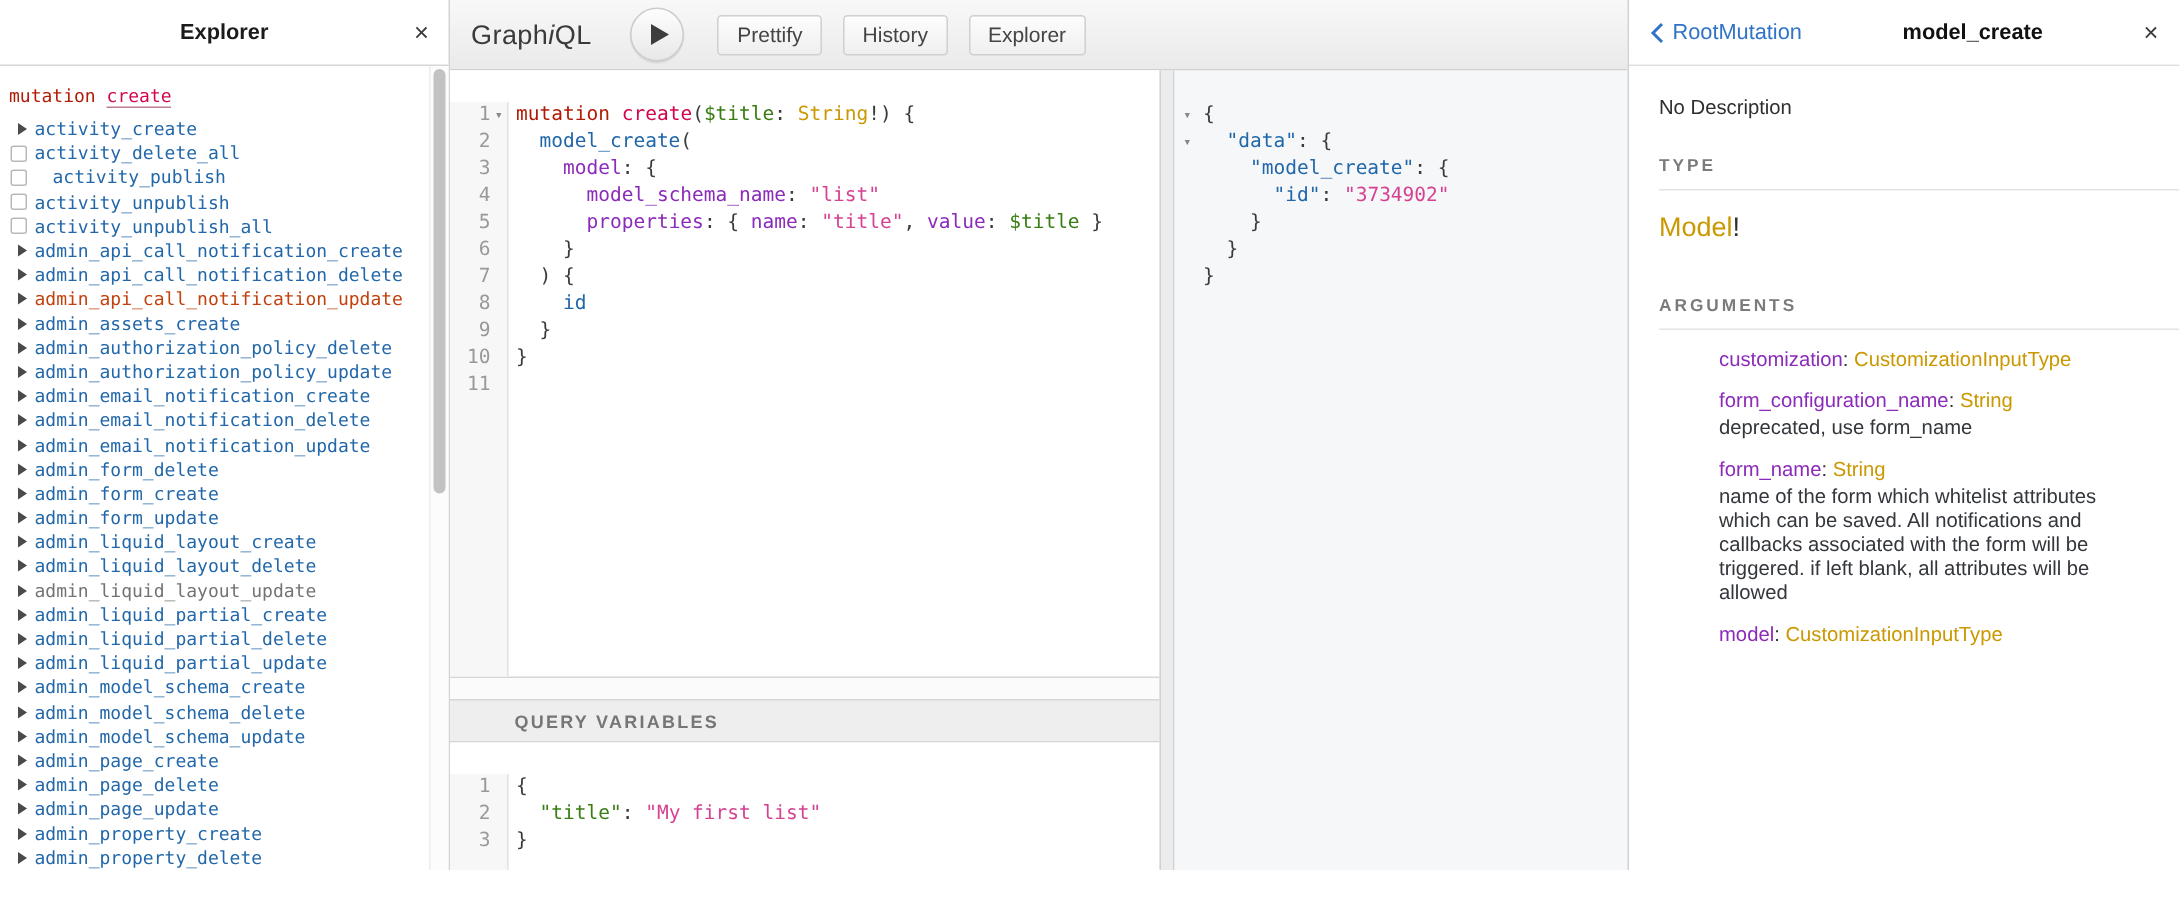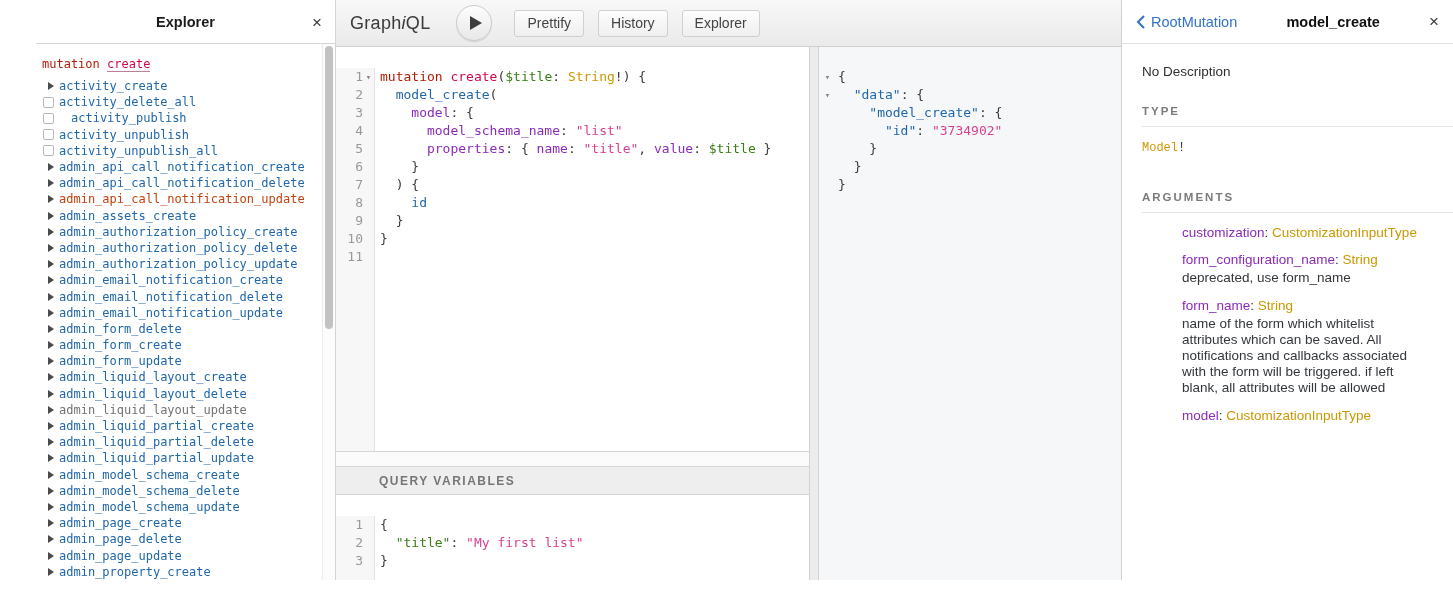--- a/index.html
+++ b/index.html
@@ -1,18 +1,18 @@
 <!DOCTYPE html>
 <html><head>
 <meta charset="utf-8">
 <style>
   * { margin:0; padding:0; box-sizing:border-box; }
   html,body { width:1453px; height:613px; overflow:hidden; background:#fff;
               font-family:"Liberation Sans", sans-serif; }
-  .app { display:flex; width:1453px; height:580px;padding-left:36px; }
+  .app { display:flex; width:1453px; height:580px; }
 
   
   .explorer-panel { width:300px; flex:0 0 300px; position:relative; background:#fff;
                     border-right:1px solid #d4d4d4; display:flex; flex-direction:column; }
   .explorer-header { height:44px; border-bottom:1px solid #d6d6d6; position:relative;
                      display:flex; align-items:center; justify-content:center; }
   .explorer-title { font-weight:bold; font-size:14.5px; color:#1b1b1b; }
   .panel-close { position:absolute; right:13px; top:50%; transform:translateY(-50%);
                  font-size:17px; color:#3a3a3a; cursor:pointer; line-height:1; }
   .explorer-body { flex:1; padding:12px 14px 0 6px; overflow:hidden;
@@ -71,21 +71,21 @@
   
   .doc-panel { flex:1; background:#fff; border-left:1px solid #d0d0d0; display:flex; flex-direction:column; }
   .doc-header { height:44px; flex:0 0 44px; border-bottom:1px solid #e0e0e0; display:flex;
                 align-items:center; padding:0 14px; }
   .doc-back { display:flex; align-items:center; gap:6px; font-size:14.5px; cursor:pointer; }
   .doc-title { flex:1; text-align:center; font-weight:bold; font-size:14.5px; color:#111; }
   .doc-body { padding:20px 20px 0; font-size:13.5px; color:#2f2f2f; }
   .doc-desc { margin-bottom:26px; }
   .doc-cat { font-size:11.5px; font-weight:bold; letter-spacing:2px; color:#7b7b7b;
              padding-bottom:9px; border-bottom:1px solid #e4e4e4; margin-right:-20px; }
-  .type-row { margin:14px 0 36px; font-size:12px;font-family:Liberation Mono, monospace; }
+  .type-row { margin:14px 0 36px; font-size:18px; }
   .args-list { margin-top:2px;margin-left:40px; }
   .arg { margin-top:12px; }
   .arg-desc { margin-top:3px; line-height:16px; color:#33363b; }
   .t-link { cursor:pointer; }
 </style>
 </head>
 <body>
 
 <div class="app">
 
@@ -143,26 +143,20 @@
             <span class="exp-icon-slot">
               <span class="tri"></span>
             </span>
             <span style="color: #c2410c;">admin_api_call_notification_update</span>
           </div>
           <div class="exp-row">
             <span class="exp-icon-slot">
               <span class="tri"></span>
             </span>
             <span style="color: rgb(33, 103, 169);">admin_assets_create</span>
-          </div>
-          <div class="exp-row">
-            <span class="exp-icon-slot">
-              <span class="tri"></span>
-            </span>
-            <span style="color: rgb(33, 103, 169);">admin_authorization_policy_create</span>
           </div>
           <div class="exp-row">
             <span class="exp-icon-slot">
               <span class="tri"></span>
             </span>
             <span style="color: rgb(33, 103, 169);">admin_authorization_policy_delete</span>
           </div>
           <div class="exp-row">
             <span class="exp-icon-slot">
               <span class="tri"></span>

